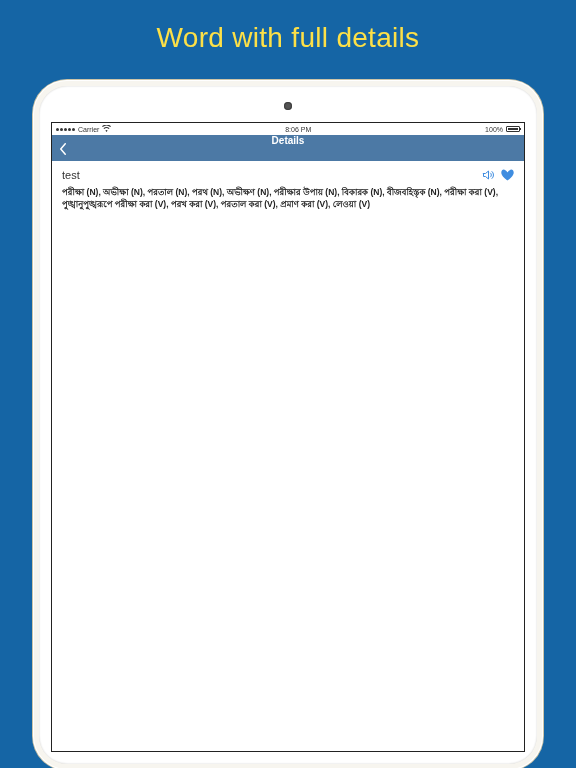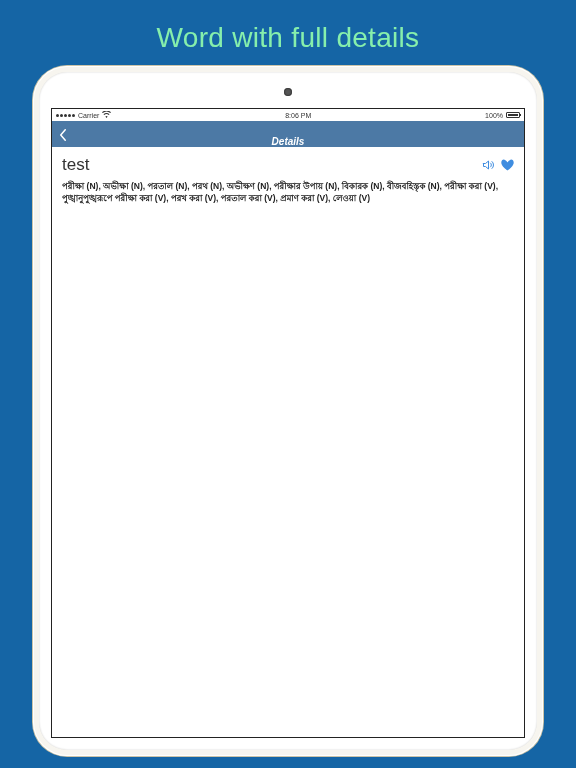--- a/index.html
+++ b/index.html
@@ -5,25 +5,25 @@
   * { margin: 0; padding: 0; box-sizing: border-box; }
   body {
     width: 576px;
     height: 768px;
     background: #1565a5;
     font-family: -apple-system, "Helvetica Neue", Arial, sans-serif;
     overflow: hidden;
     position: relative;
   }
   .promo-title {
-    color: #86efac;
+    color: #fde047;
     font-size: 28px;
     font-weight: 300;
     text-align: center;
-    padding: 22px 0 12px;
+    padding: 22px 0 26px;
     letter-spacing: .3px;
   }
   
   .device {
     width: 510px;
     height: 690px;
     margin: 0 auto;
     background: #f7f5ef;
     border-radius: 34px;
     position: relative;
@@ -63,43 +63,42 @@
   .wifi{ font-size:8px; }
   .battery{
     width:14px; height:6px; border:1px solid #333; border-radius:1px; position:relative;
   }
   .battery::after{ content:""; position:absolute; right:-2px; top:1px; width:1px; height:2px; background:#333;}
   .battery .fill{ position:absolute; inset:1px; background:#333;}
   
   .navbar{
     height:26px;
     background:#4c79a5;
-    display:flex; align-items:flex-end; justify-content:center;
+    display:flex; align-items:flex-start; justify-content:center;
     position:relative;
     color:#fff;
-    font-style:italic;
   }
   .back-arrow{
     position:absolute; left:6px; top:50%; transform:translateY(-50%);
     width:10px; height:10px;
   }
   .back-arrow svg{ display:block; }
   .nav-title{
     font-size:10px; font-weight:600;
   }
   
   .content{
     padding:8px 10px;
   }
   .word-row{
     display:flex; align-items:center; justify-content:space-between;
     margin-bottom:5px;
   }
   .word{
-    font-size:17px; color:#333;
+    font-size:11px; color:#333;
   }
   .actions{ display:flex; gap:6px; align-items:center;}
   .iconbtn svg{ display:block; }
   .definition{
     font-size:8.5px;
     line-height:1.45;
     color:#222;
     font-weight:bold;
   }
 </style>

